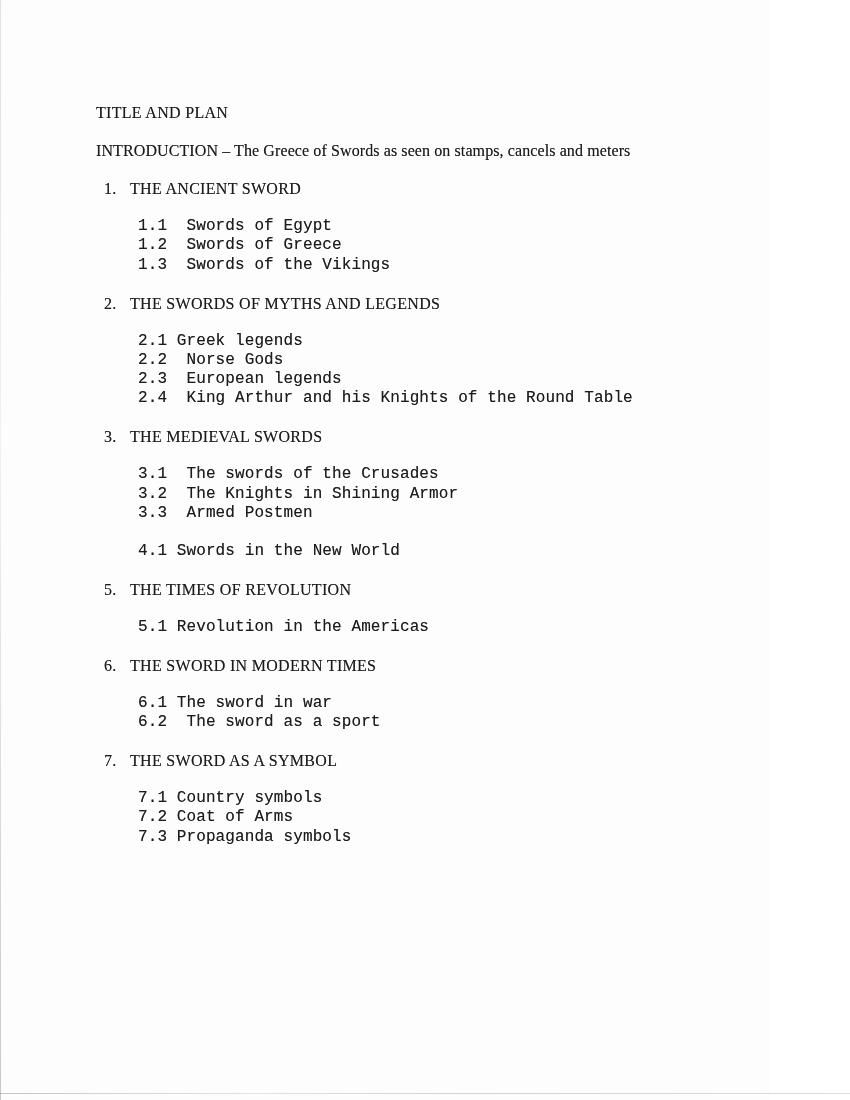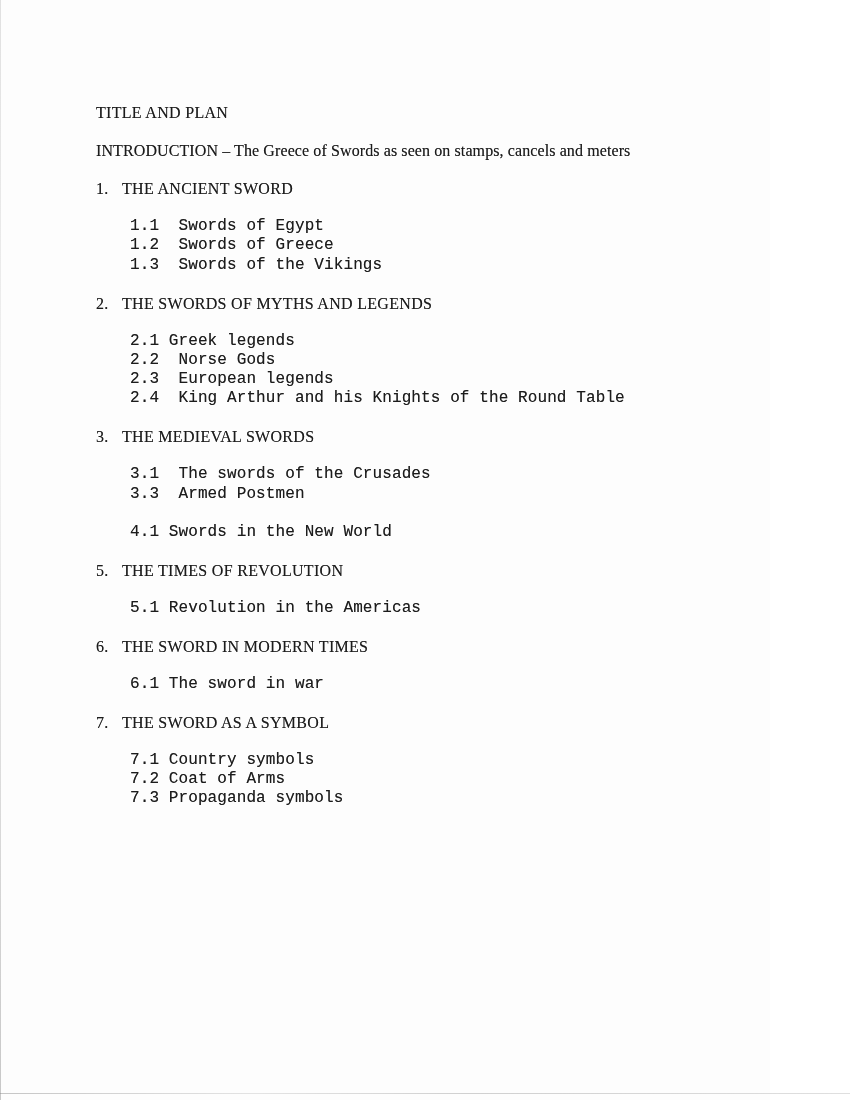--- a/index.html
+++ b/index.html
@@ -28,21 +28,21 @@
   .doc-title {
     margin: 0;
     font-size: 16px;
     font-weight: normal;
     letter-spacing: 0.3px;
   }
   .intro-line {
     margin: 18.7px 0 0 0;
     letter-spacing: 0.1px;
   }
-  .section { margin: 0; }
+  .section { margin: 8px; }
   .section-heading {
     margin: 18.7px 0 0 0;
     letter-spacing: 0.3px;
   }
   .section-num {
     display: inline-block;
     width: 26px;
   }
   .section-items {
     margin: 18.7px 0 0 34px;
@@ -101,38 +101,40 @@
           <div class="toc-item">2.1 Greek legends</div>
           <div class="toc-item">2.2  Norse Gods</div>
           <div class="toc-item">2.3  European legends</div>
           <div class="toc-item">2.4  King Arthur and his Knights of the Round Table</div>
         </div>
       </div>
       <div class="section">
         <p class="section-heading"><span class="section-num">3.</span><span>THE MEDIEVAL SWORDS</span></p>
         <div class="section-items">
           <div class="toc-item">3.1  The swords of the Crusades</div>
+          <div class="toc-item">3.2  The Knights in Shining Armor</div>
           <div class="toc-item">3.3  Armed Postmen</div>
         </div>
       </div>
       <div class="section">
         <div class="section-items">
           <div class="toc-item">4.1 Swords in the New World</div>
         </div>
       </div>
       <div class="section">
         <p class="section-heading"><span class="section-num">5.</span><span>THE TIMES OF REVOLUTION</span></p>
         <div class="section-items">
           <div class="toc-item">5.1 Revolution in the Americas</div>
         </div>
       </div>
       <div class="section">
         <p class="section-heading"><span class="section-num">6.</span><span>THE SWORD IN MODERN TIMES</span></p>
         <div class="section-items">
           <div class="toc-item">6.1 The sword in war</div>
+          <div class="toc-item">6.2  The sword as a sport</div>
         </div>
       </div>
       <div class="section">
         <p class="section-heading"><span class="section-num">7.</span><span>THE SWORD AS A SYMBOL</span></p>
         <div class="section-items">
           <div class="toc-item">7.1 Country symbols</div>
           <div class="toc-item">7.2 Coat of Arms</div>
           <div class="toc-item">7.3 Propaganda symbols</div>
         </div>
       </div>

